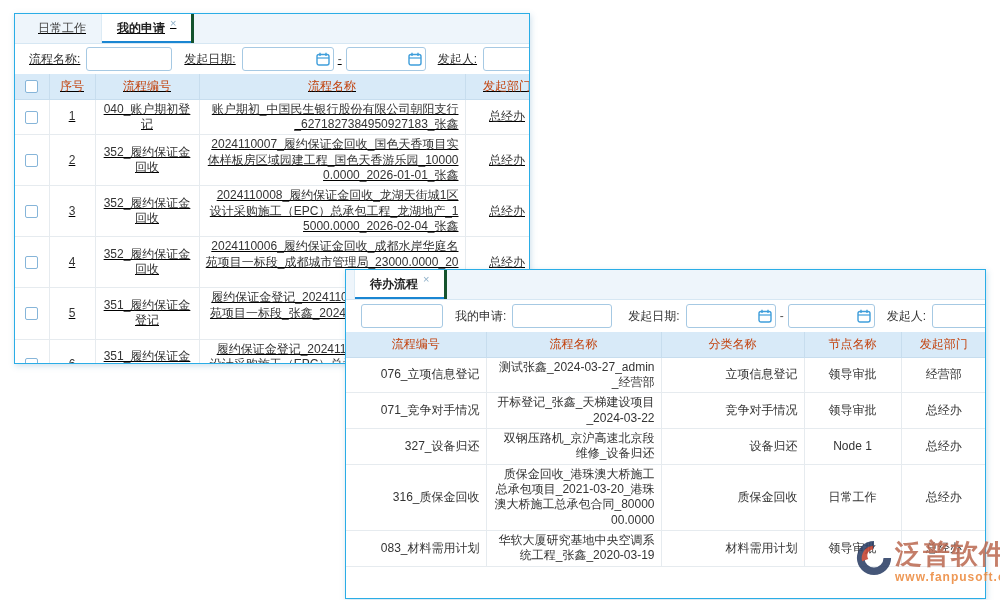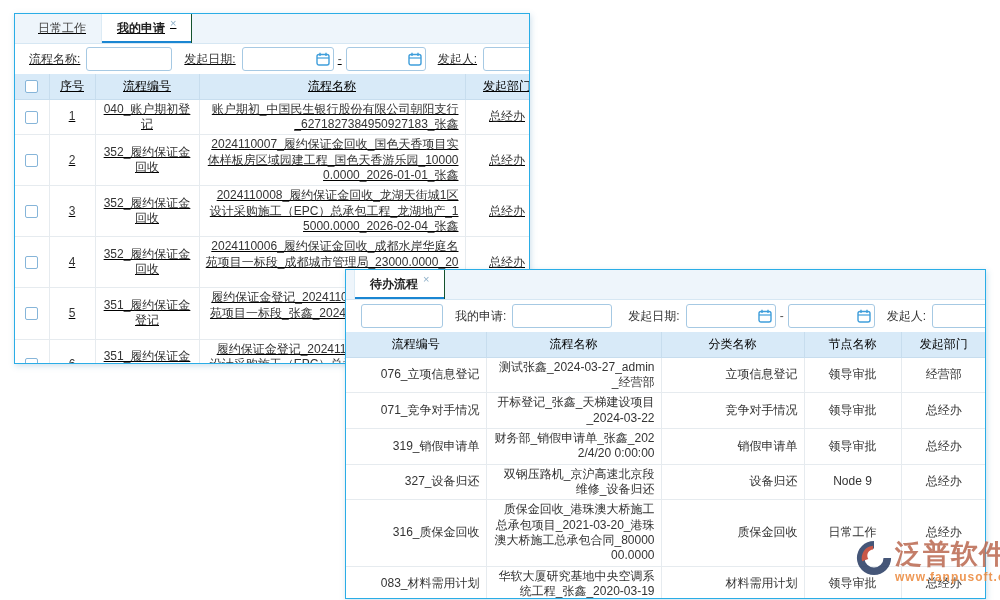--- a/index.html
+++ b/index.html
@@ -10,42 +10,42 @@
     border:1px solid #2aade6; box-shadow:1px 2px 6px rgba(60,130,180,.25); overflow:hidden; }
   #back-panel  { left:14px;  top:13px;  width:516px; height:351px; z-index:1;text-decoration:underline; }
   #front-panel { left:345px; top:262px; width:641px; height:330px; z-index:5;margin-top:7px; }
 
   
   .tabbar { height:30px; background:#eef5fb; border-bottom:1px solid #d6e7f3;
     display:flex; align-items:stretch; padding-left:8px; }
   .tab { padding:0 15px; font-size:12px; color:#444; display:flex; align-items:center;
     cursor:default; position:relative; white-space:nowrap; }
   .tab.active { background:#fff; color:#222; font-weight:bold;
-    border-left:1px solid #dcebf5; border-right:1px solid #14532d; }
+    border-left:1px solid #dcebf5; border-right:3px solid #14532d; }
   .tab.active::after { content:""; position:absolute; left:0; right:0; bottom:0;
     height:2px; background:#1a86d2; }
   .tab .close { color:#8fb0c8; font-size:11px; font-weight:normal;
     margin-left:5px; position:relative; top:-6px; }
 
   
   .filterbar { height:30px; display:flex; align-items:center; font-size:12px;
     color:#333; padding:0 0 0 10px; white-space:nowrap; }
   .filterbar .lbl { margin:0 6px 0 12px; }
   .filterbar .lbl.first { margin-left:4px; }
   .inp { height:24px; border:1px solid #a6c9e3; border-radius:3px; background:#fff;
     font-size:12px; padding:0 4px; color:#333; outline:none; flex:none; }
   .datewrap { position:relative; flex:none; }
   .datewrap .inp { width:100%; padding-right:20px; }
   .datewrap .cal { position:absolute; right:4px; top:5px; cursor:pointer; }
   .dash { margin:0 4px; color:#555; }
 
   
   table { border-collapse:collapse; table-layout:fixed; width:100%;
     font-size:12px; color:#333; }
-  th { background:#d8eaf8; color:#000000; font-weight:normal; height:25px;
+  th { background:#d8eaf8; color:#c2410c; font-weight:normal; height:25px;
     border-right:1px solid #c7ddee; border-bottom:1px solid #c7ddee;
     text-align:center; overflow:hidden; }
   th:last-child, td:last-child { border-right:none; }
   td { border-right:1px solid #e6ebef; border-bottom:1px solid #e6ebef;
     padding:2px 6px; text-align:center; vertical-align:middle;
     line-height:1.28; overflow:hidden; word-break:break-all; }
   td.name { text-align:right; }
   #back-panel  td { height:32px; }
   #front-panel td { height:34px; }
 
@@ -239,31 +239,24 @@
         <td>经营部</td>
       </tr>
       <tr>
         <td class="name">071_竞争对手情况</td>
         <td class="name">开标登记_张鑫_天梯建设项目_2024-03-22</td>
         <td class="name">竞争对手情况</td>
         <td>领导审批</td>
         <td>总经办</td>
       </tr>
       <tr>
-        <td class="name">319_销假申请单</td>
-        <td class="name">财务部_销假申请单_张鑫_2022/4/20 0:00:00</td>
-        <td class="name">销假申请单</td>
-        <td>领导审批</td>
-        <td>总经办</td>
-      </tr>
-      <tr>
         <td class="name">327_设备归还</td>
         <td class="name">双钢压路机_京沪高速北京段维修_设备归还</td>
         <td class="name">设备归还</td>
-        <td>Node 9</td>
+        <td>Node 1</td>
         <td>总经办</td>
       </tr>
       <tr>
         <td class="name">316_质保金回收</td>
         <td class="name">质保金回收_港珠澳大桥施工总承包项目_2021-03-20_港珠澳大桥施工总承包合同_8000000.0000</td>
         <td class="name">质保金回收</td>
         <td>日常工作</td>
         <td>总经办</td>
       </tr>
       <tr>

